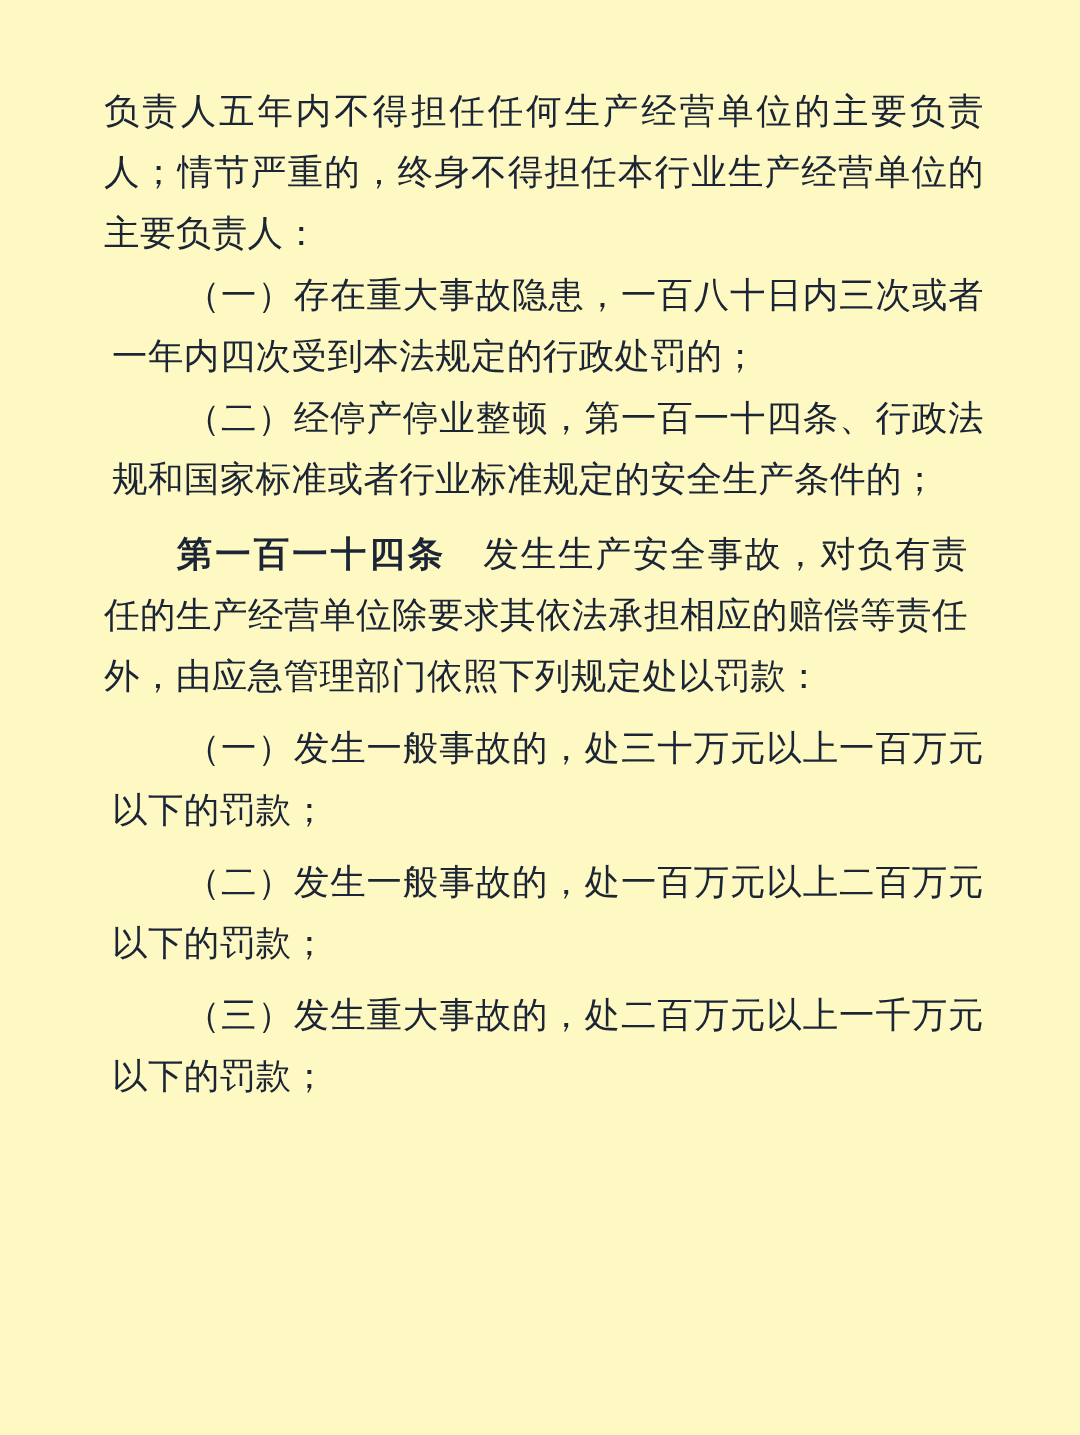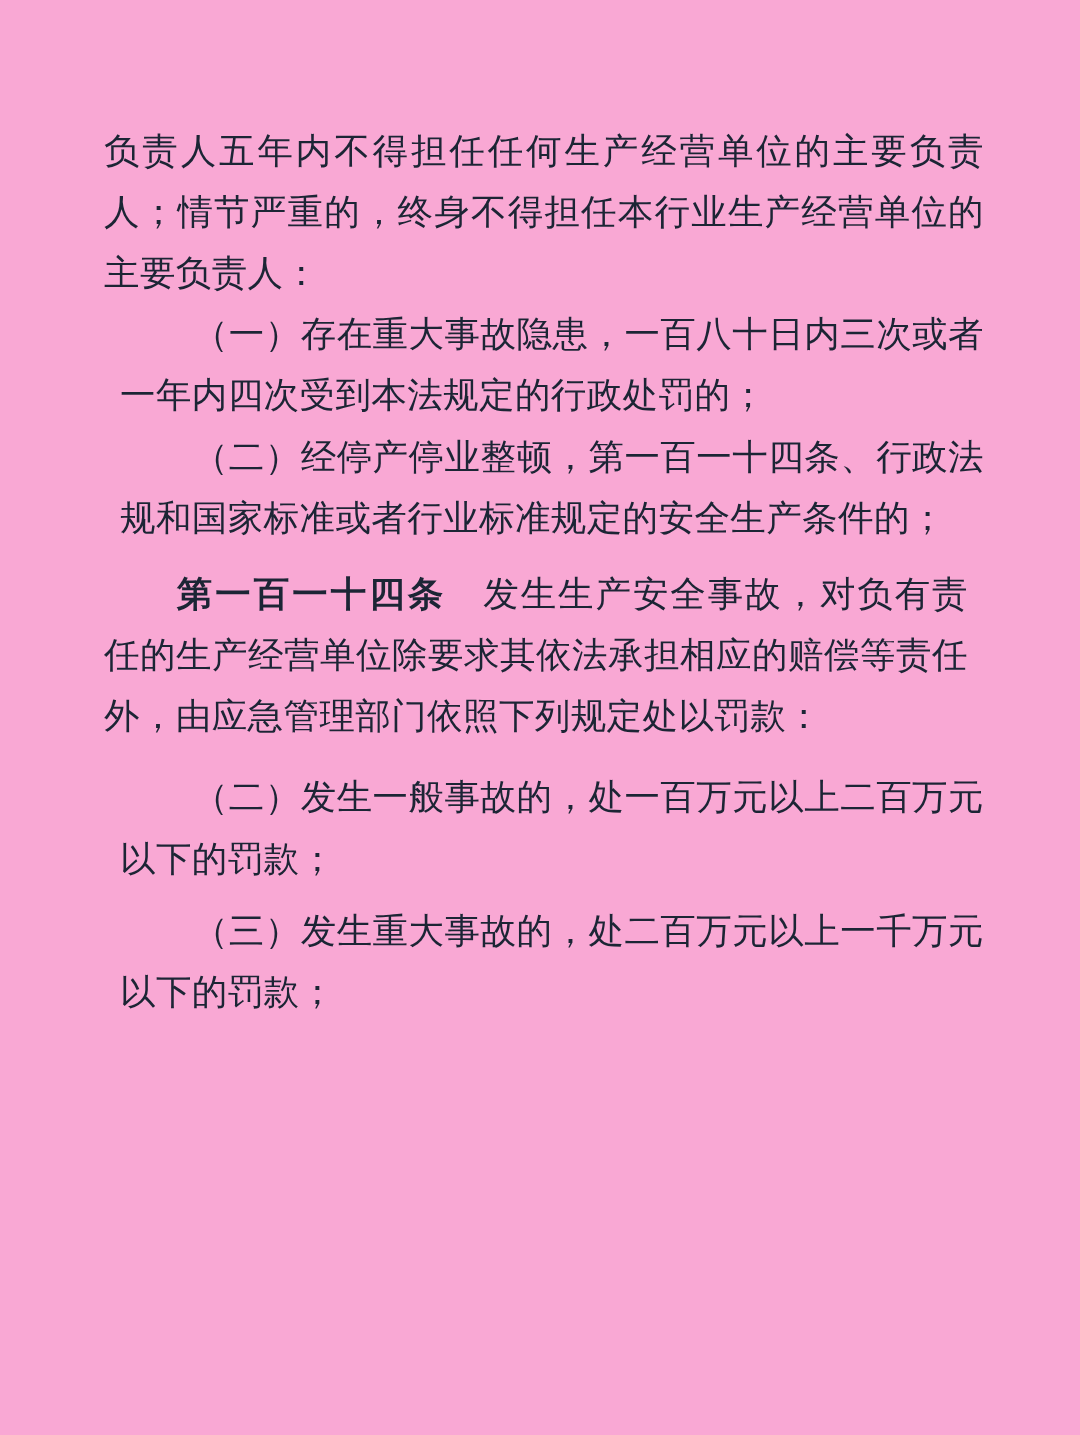--- a/index.html
+++ b/index.html
@@ -12,38 +12,37 @@
     height: 1435px;
     font-family: "DejaVu Serif", "Liberation Serif", serif;
     color: #1c2535;
     overflow: hidden;
   }
   .page {
     position: relative;
     width: 1080px;
     height: 1435px;
     box-sizing: border-box;
-    padding: 120px 96px 40px 104px;
-    background: #f9a8d4;
+    padding: 80px 96px 40px 104px;
+    background: #fef9c3;
   }
   .doc-body {
     font-size: 35.5px;
     line-height: 1.72;
     letter-spacing: 0.4px;
     text-align: justify;
     text-justify: inter-ideograph;
   }
   .para {
     margin: 0 0 1px 0;
     text-indent: 0;
   }
   .para-indent {
-    margin: 0 0 1px 16px;
+    margin: 0 0 1px 8px;
     text-indent: 2.05em;
-    font-family: Liberation Serif, serif;
   }
   .para-article {
     margin: 14px 16px 1px 0;
     text-indent: 2.05em;
   }
   .article-label {
     font-weight: bold;
     letter-spacing: 1.5px;
   }
   .article-gap {
@@ -65,20 +64,21 @@
     <p class="para-indent">（一）存在重大事故隐患，一百八十日内三次或者一年内四次受到本法规定的行政处罚的；</p>
 
     <p class="para-indent">（二）经停产停业整顿，第一百一十四条、行政法规和国家标准或者行业标准规定的安全生产条件的；</p>
 
 
 
     <p class="para-article"><span class="article-label">第一百一十四条</span><span class="article-gap"></span><span>发生生产安全事故，对负有责任的生产经营单位除要求其依法承担相应的赔偿等责任外，由应急管理部门依照下列规定处以罚款：</span></p>
 
     <div class="spacer-sm"></div>
 
+    <p class="para-indent">（一）发生一般事故的，处三十万元以上一百万元以下的罚款；</p>
 
     <div class="spacer-sm"></div>
 
     <p class="para-indent">（二）发生一般事故的，处一百万元以上二百万元以下的罚款；</p>
 
     <div class="spacer-sm"></div>
 
     <p class="para-indent">（三）发生重大事故的，处二百万元以上一千万元以下的罚款；</p>
 
   </div>

